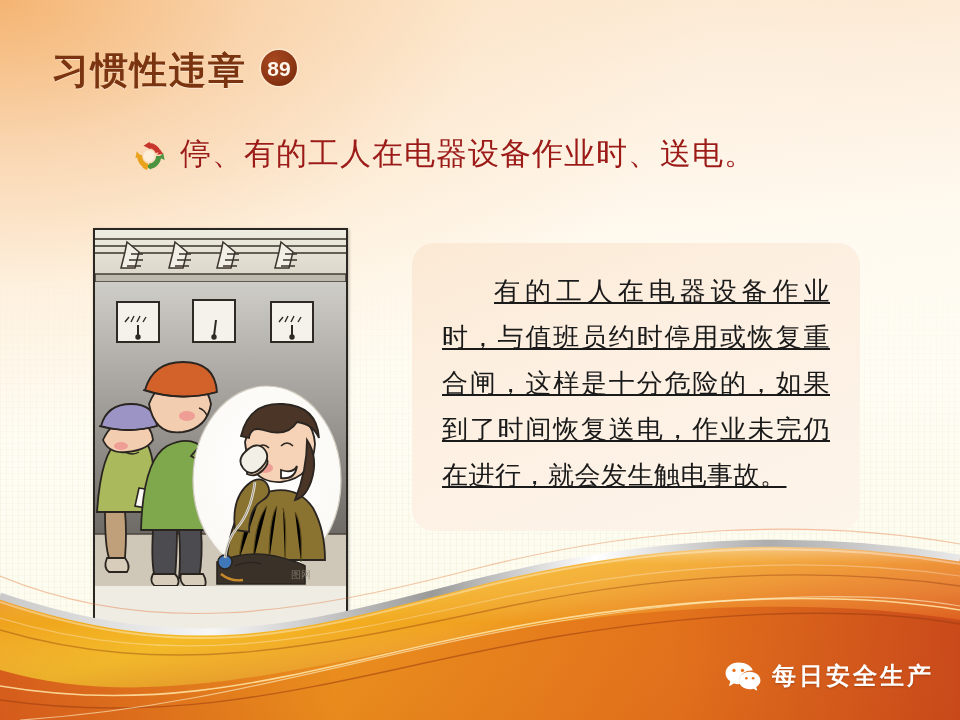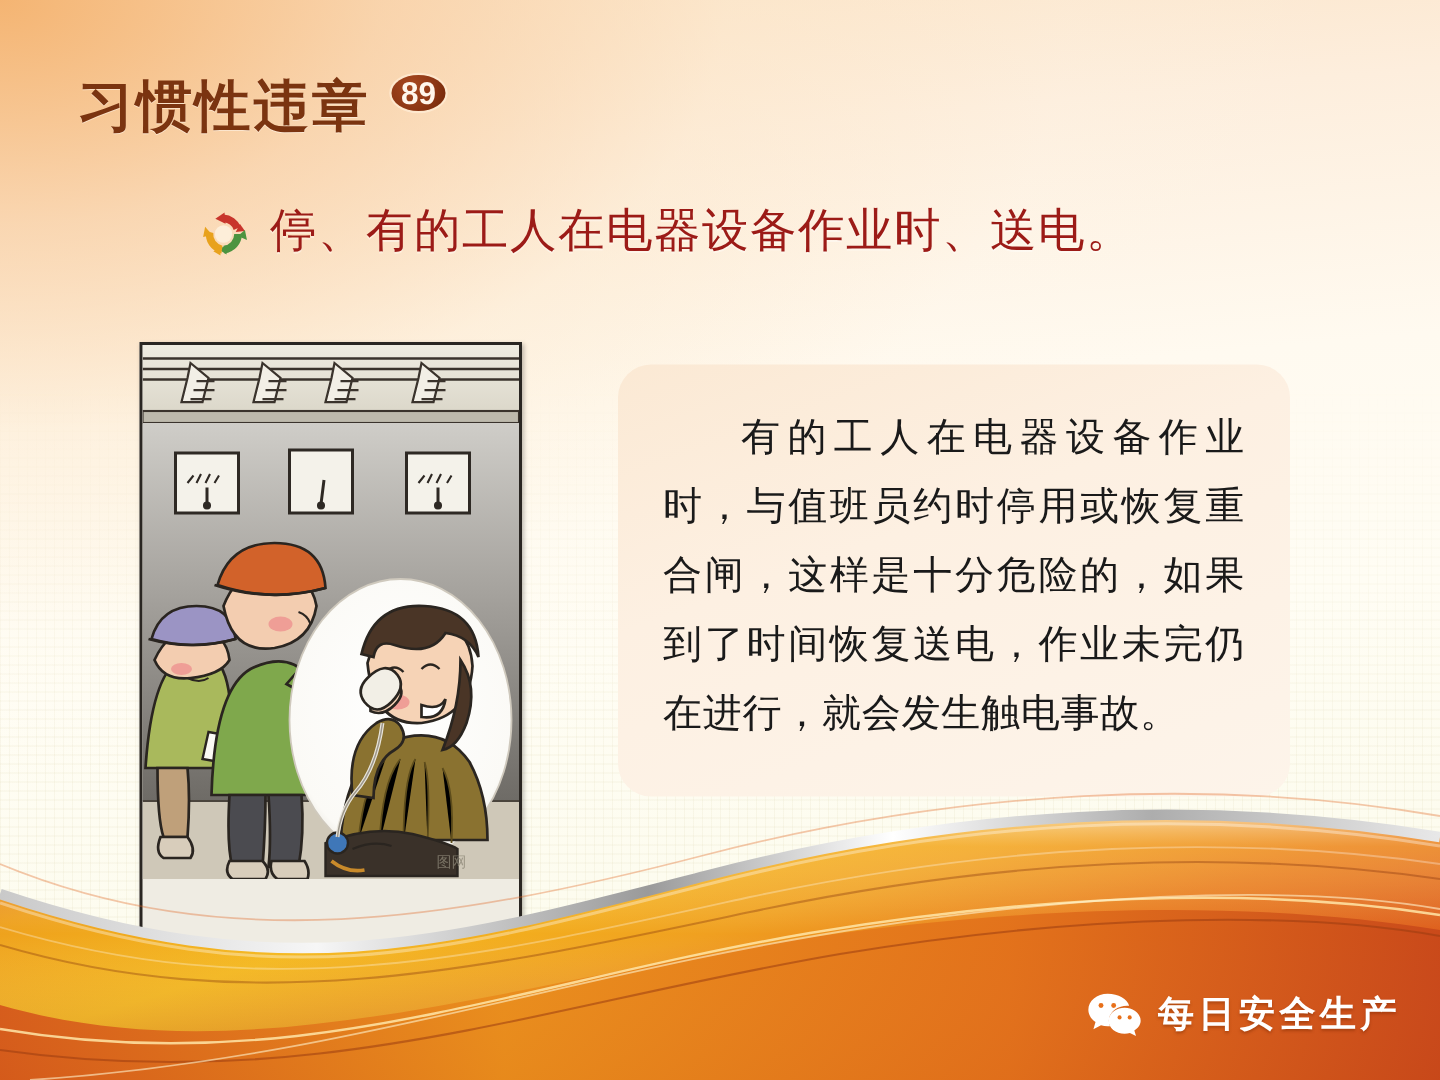--- a/index.html
+++ b/index.html
@@ -66,21 +66,21 @@
   .title {
     font-size: 37px;
     font-weight: bold;
     letter-spacing: 2px;
     color: #7b3410;
     text-shadow: 0 1px 0 rgba(255,255,255,0.45);
     white-space: nowrap;
   }
   .badge {
     width: 36px;
-    height: 24px;
+    height: 36px;
     border-radius: 50%;
     background: radial-gradient(circle at 36% 30%, #a8481f 0%, #8d3715 55%, #6e2608 100%);
     box-shadow: 0 0 0 1.5px rgba(255,236,214,0.75);
     color: #fff6ec;
     font-size: 21px;
     font-weight: bold;
     display: flex;
     align-items: center;
     justify-content: center;
     font-family: "Liberation Sans", sans-serif;
@@ -139,20 +139,21 @@
     box-sizing: border-box;
     padding: 26px 30px 10px 30px;
   }
   .body-text {
     font-size: 26px;
     line-height: 46px;
     color: #1a1a1a;
     text-align: justify;
     text-indent: 2em;
     letter-spacing: 0.5px;
+    text-decoration: underline;
   }
 
   
   .footer-wave {
     position: absolute;
     left: 0;
     bottom: 0;
     width: 960px;
     height: 210px;
     pointer-events: none;

